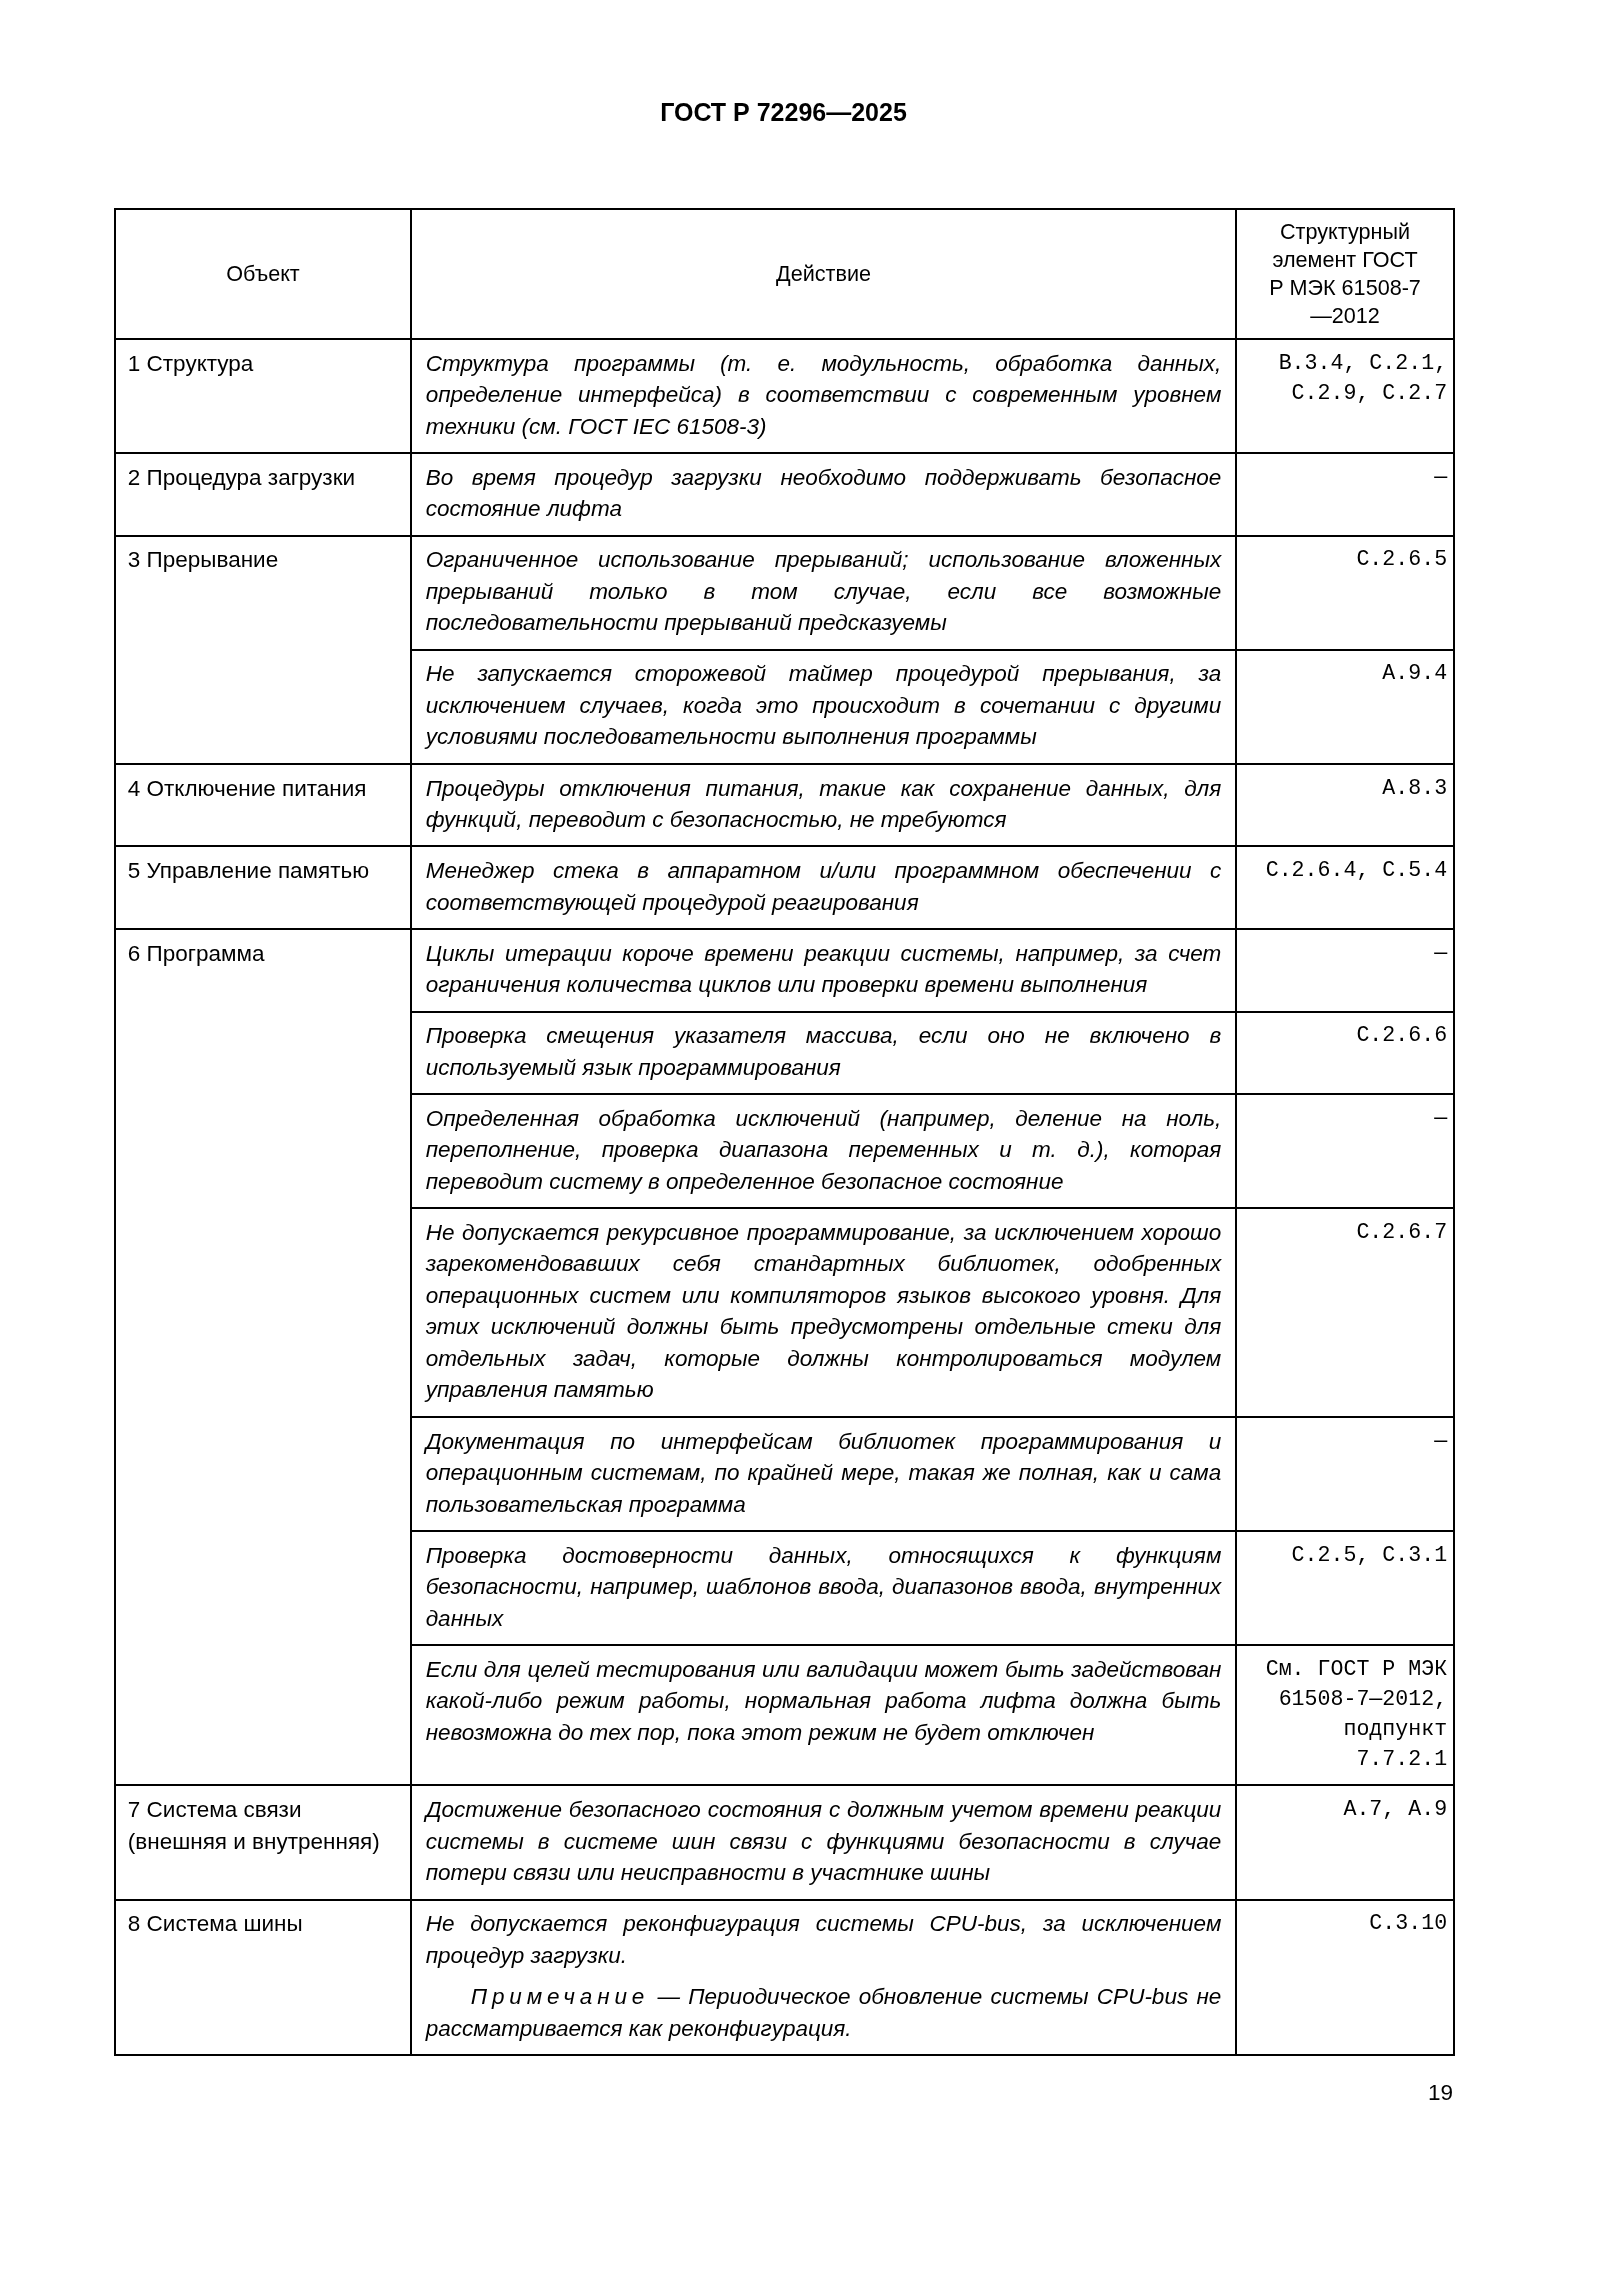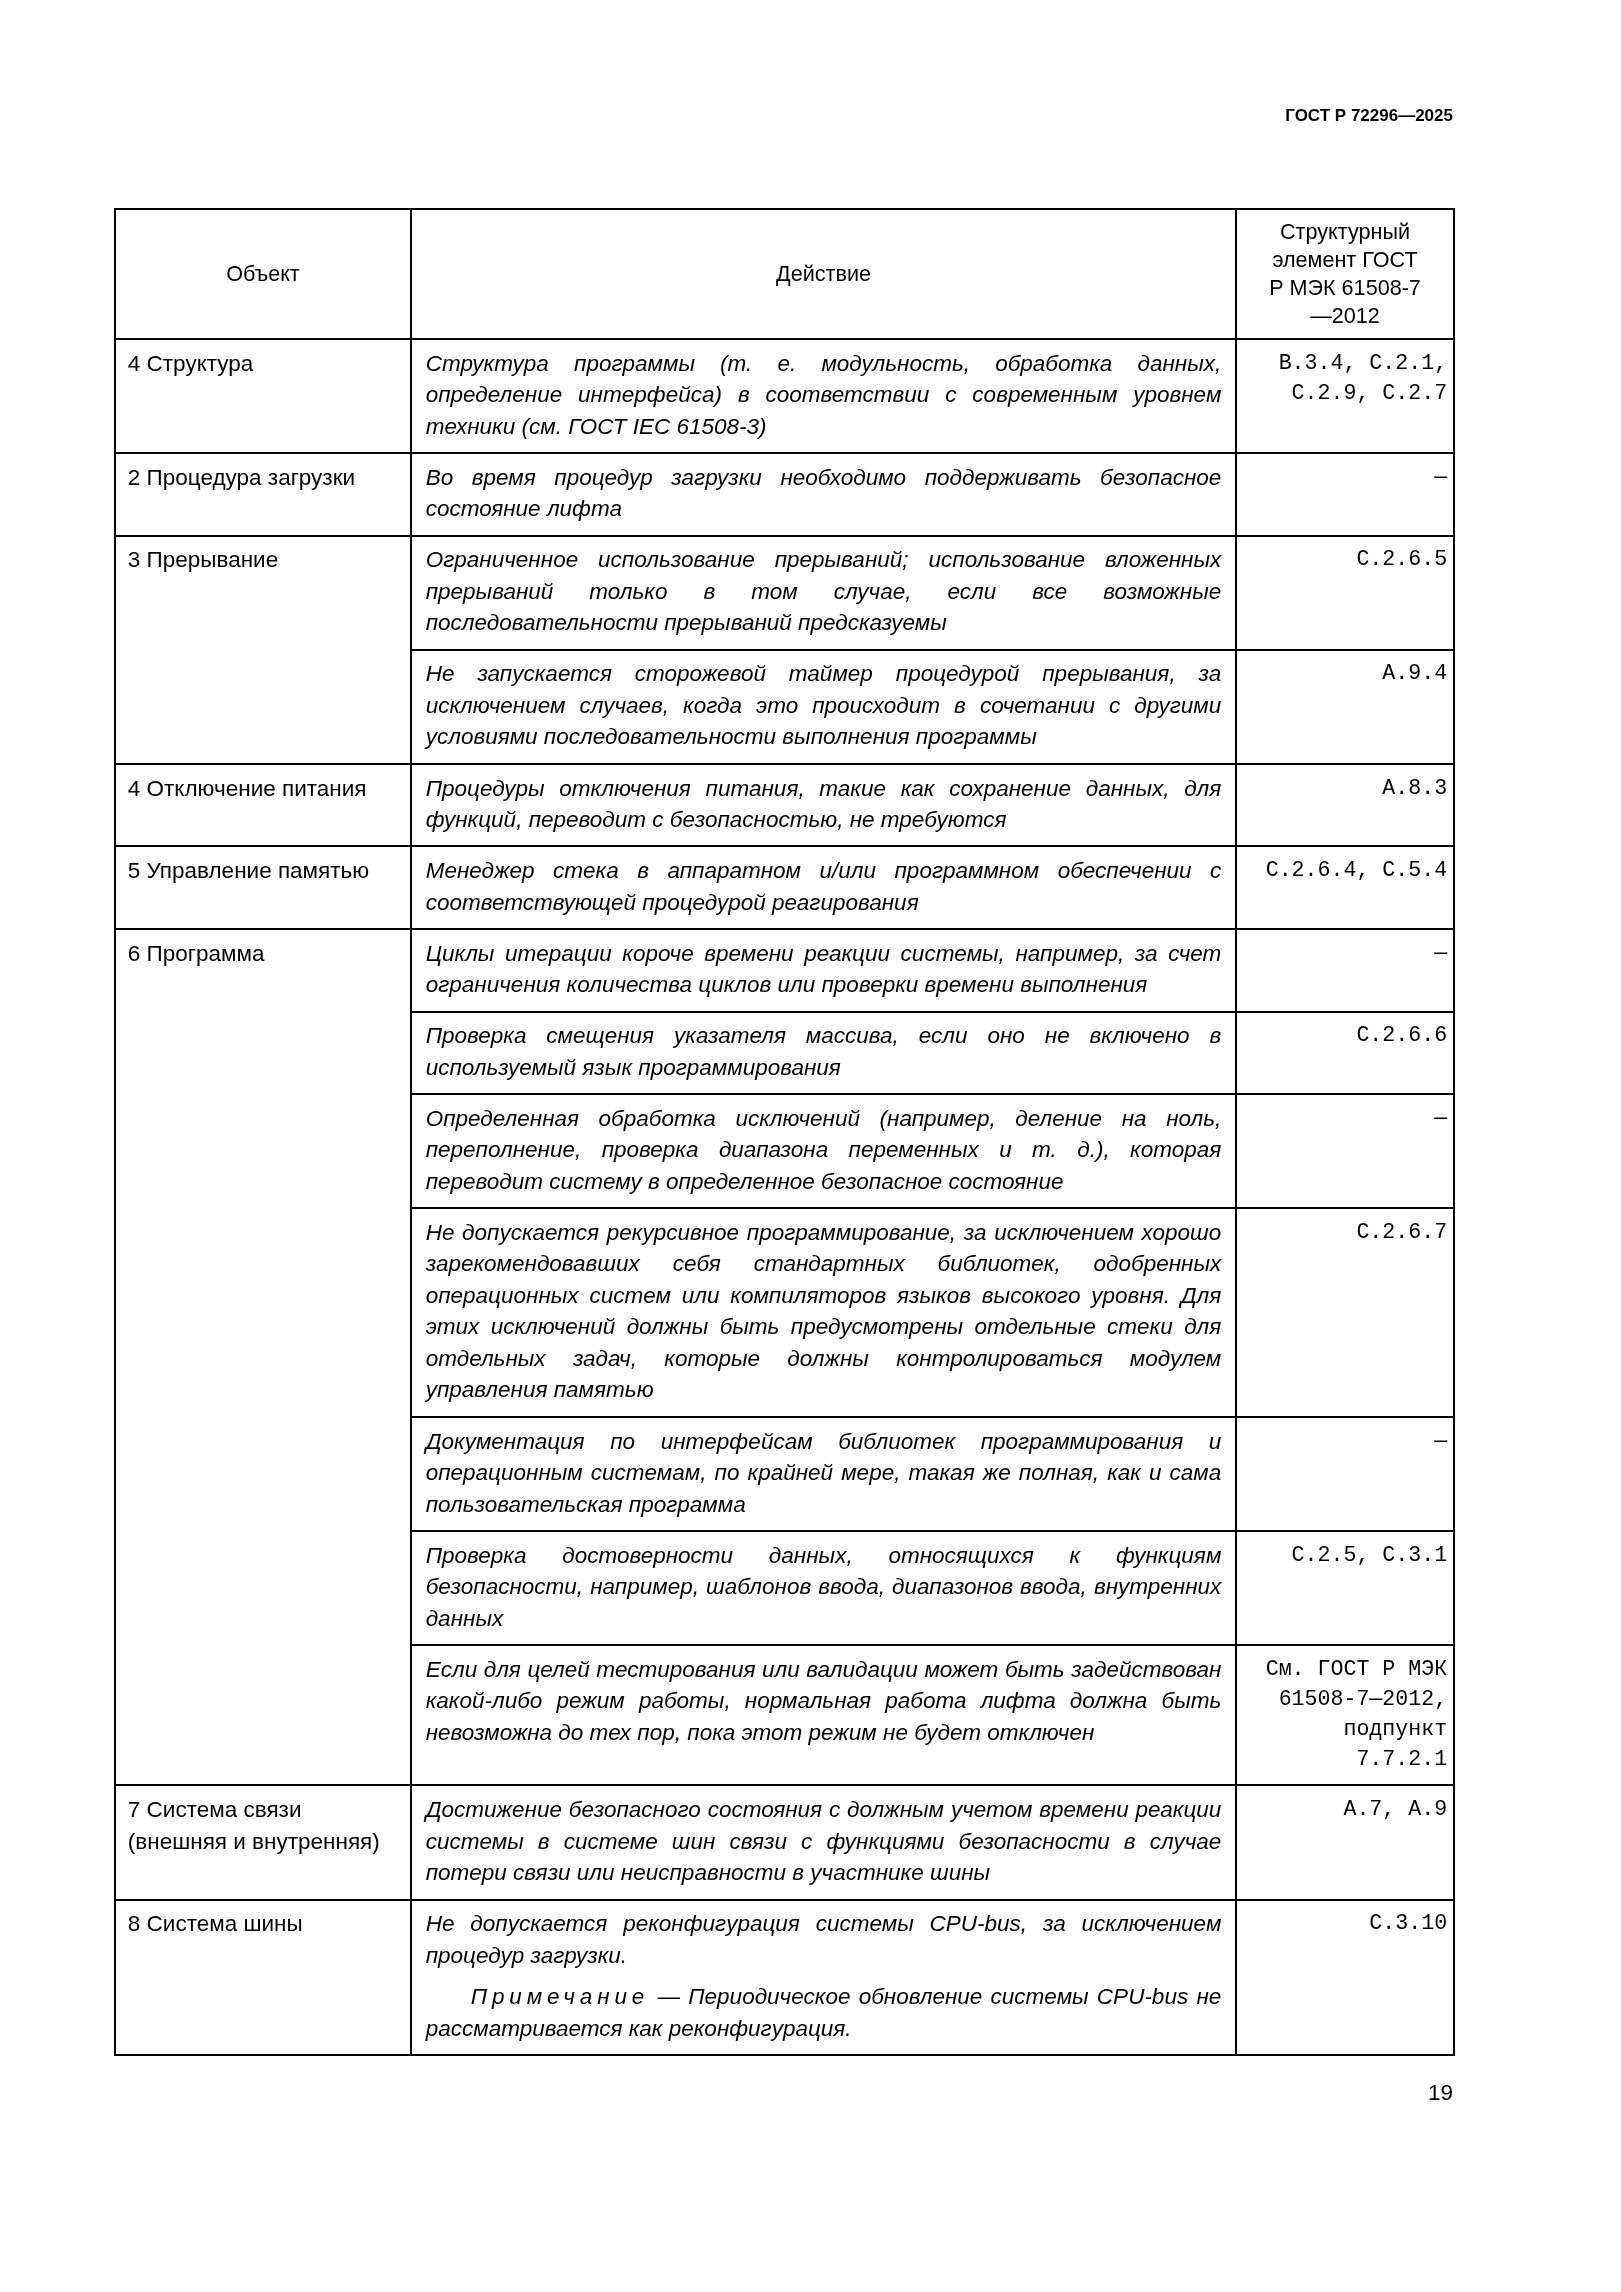--- a/index.html
+++ b/index.html
@@ -8,26 +8,26 @@
     position: relative;
     width: 1621px;
     height: 2293px;
     background: #ffffff;
     font-family: "Liberation Sans", sans-serif;
     color: #000000;
     overflow: hidden;
   }
   .doc-header {
     position: absolute;
-    top: 106px;
-    left: 114px;
-    width: 1339px;
-    text-align: right;
+    top: 98px;
+    left: 114px;
+    width: 1339px;
+    text-align: center;
     font-weight: 700;
-    font-size: 17px;
+    font-size: 25px;
   }
   .caption {
     position: absolute;
     top: 145px;
     left: 114px;
     width: 1339px;
     margin: 0;
     font-size: 22.5px;
     line-height: 1.38;
     text-align: left;
@@ -122,21 +122,21 @@
           <th>
             <span>Действие</span>
           </th>
           <th>
             <span class="hdr-narrow">Структурный элемент ГОСТ Р МЭК 61508-7—2012</span>
           </th>
         </tr>
       </thead>
       <tbody>
           <tr>
-            <td class="cell-object" rowspan="1">4 Структура</td>
+            <td class="cell-object" rowspan="1">1 Структура</td>
             <td class="cell-action">
               <p class="action-text">Структура программы (т. е. модульность, обработка данных, определение интерфейса) в соответствии с современным уровнем техники (см. ГОСТ IEC 61508-3)</p>
             </td>
             <td class="cell-ref">В.3.4, С.2.1, С.2.9, С.2.7</td>
           </tr>
           <tr>
             <td class="cell-object" rowspan="1">2 Процедура загрузки</td>
             <td class="cell-action">
               <p class="action-text">Во время процедур загрузки необходимо поддерживать безопасное состояние лифта</p>
             </td>

